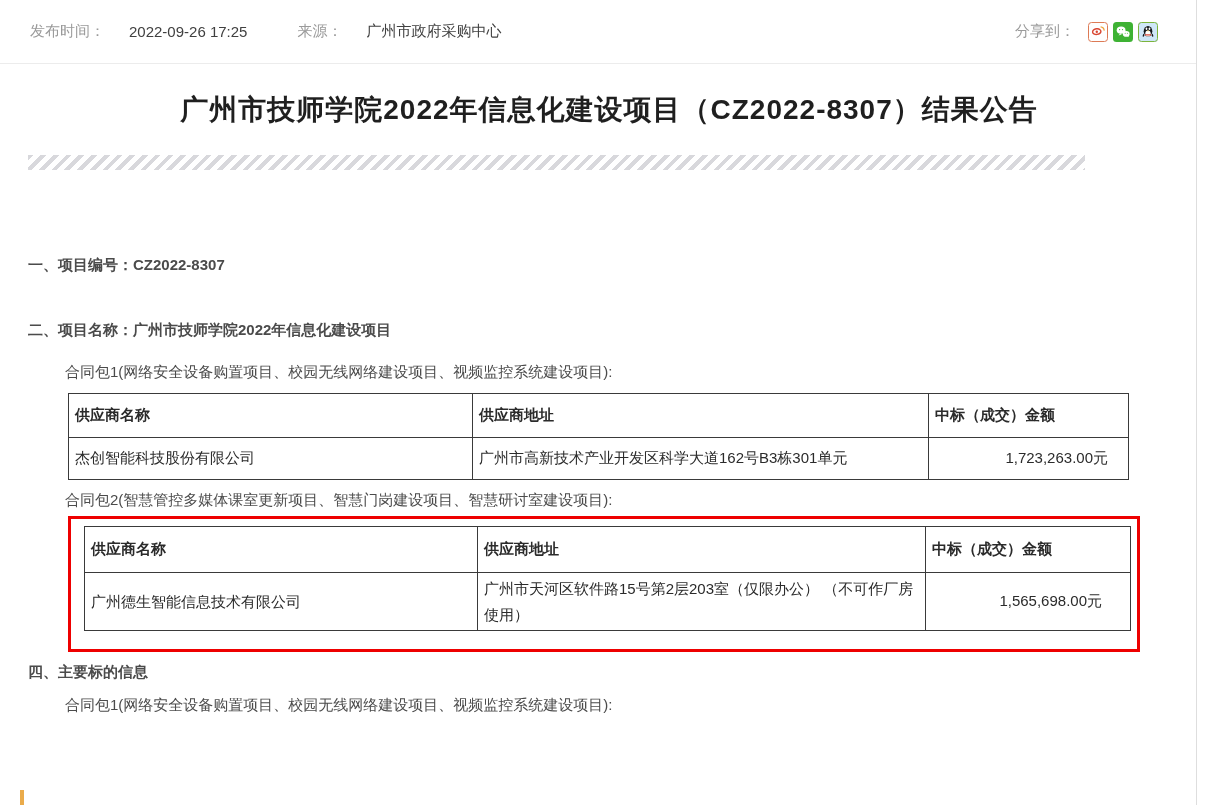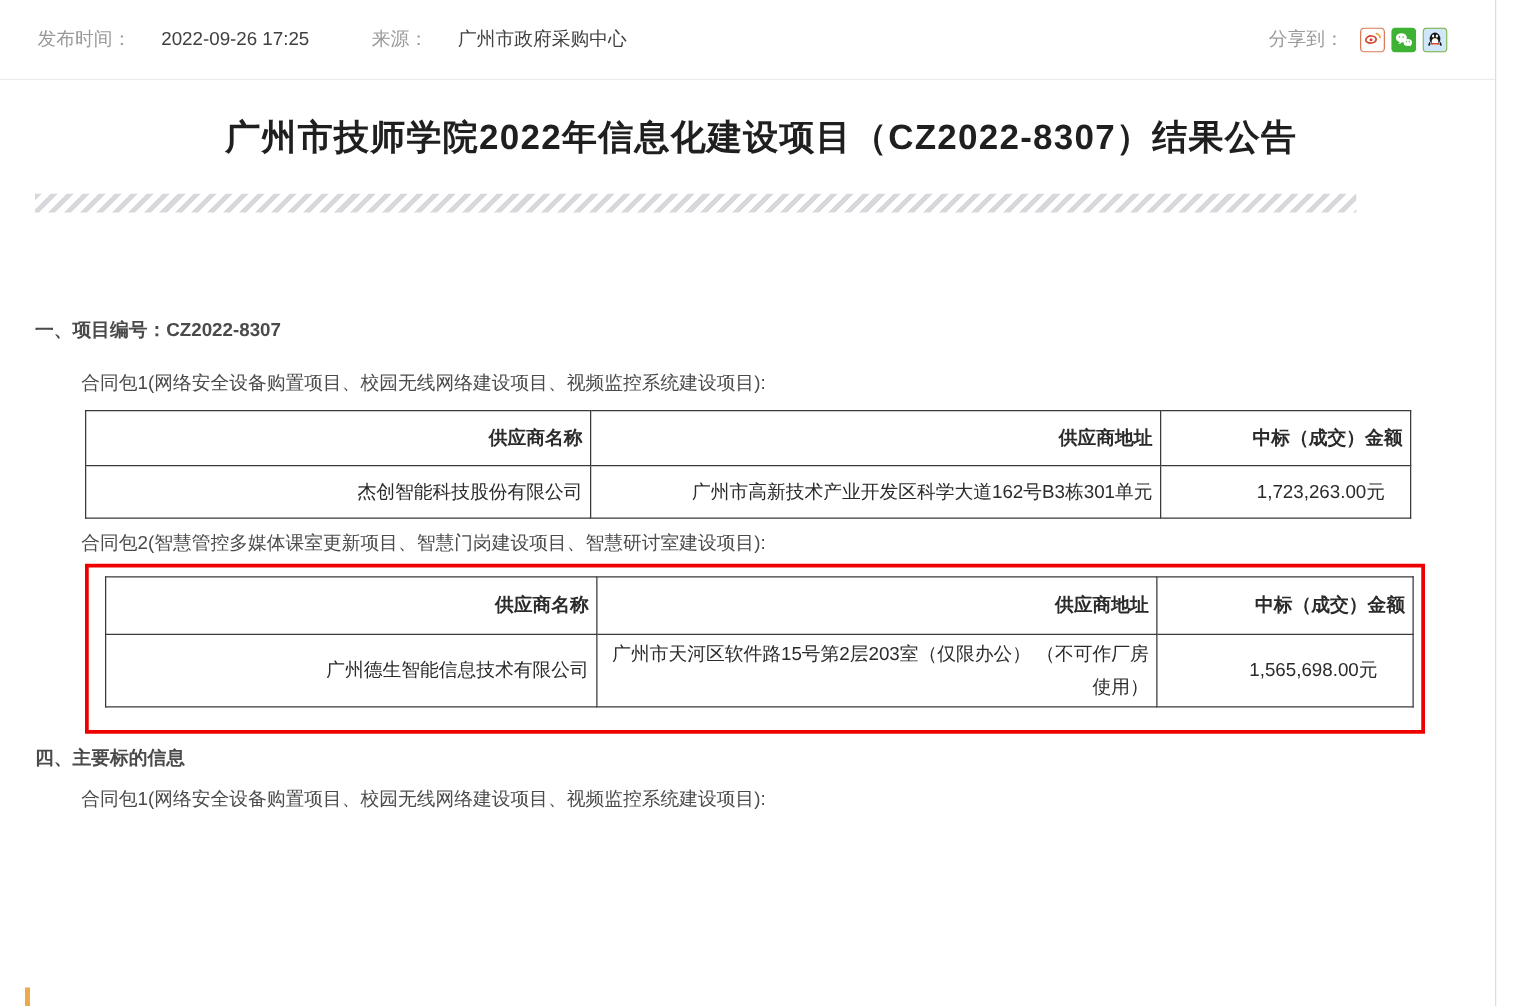--- a/index.html
+++ b/index.html
@@ -95,21 +95,21 @@
     background: #fff;
   }
   .t1 { margin: 11px 0 0 68px; width: 1060px; }
   .t1 col.c1 { width: 404px; } .t1 col.c2 { width: 456px; } .t1 col.c3 { width: 200px; }
   .t2 { width: 1046px; }
   .t2 col.c1 { width: 393px; } .t2 col.c2 { width: 448px; } .t2 col.c3 { width: 205px; }
   table.result th, table.result td {
     border: 1px solid #3a3a3a;
     font-size: 15px;
     color: #2b2b2b;
-    text-align: right;
+    text-align: left;
     vertical-align: middle;
     padding: 2px 6px;
   }
   table.result th { font-weight: bold; }
   .t1 th { height: 44px; }
   .t1 td { height: 42px; }
   .t2 th { height: 46px; }
   .t2 td { height: 58px; line-height: 26px; }
   .t1 td.amount { text-align: right; padding-right: 20px; }
   .t2 td.amount { text-align: right; padding-right: 28px; line-height: normal; }
@@ -184,20 +184,21 @@
       </span>
     </div>
   </div>
 
   <h1 class="title">广州市技师学院2022年信息化建设项目（CZ2022-8307）结果公告</h1>
 
 
   <div class="hatch"></div>
 
   <div class="sec sec1">一、项目编号：CZ2022-8307</div>
+  <div class="sec sec2">二、项目名称：广州市技师学院2022年信息化建设项目</div>
 
   <div class="pkg-line pkg1">合同包1(网络安全设备购置项目、校园无线网络建设项目、视频监控系统建设项目):</div>
 
   <table class="result t1">
     <colgroup>
         <col class="c1">
         <col class="c2">
         <col class="c3">
       </colgroup>
     <tbody>

